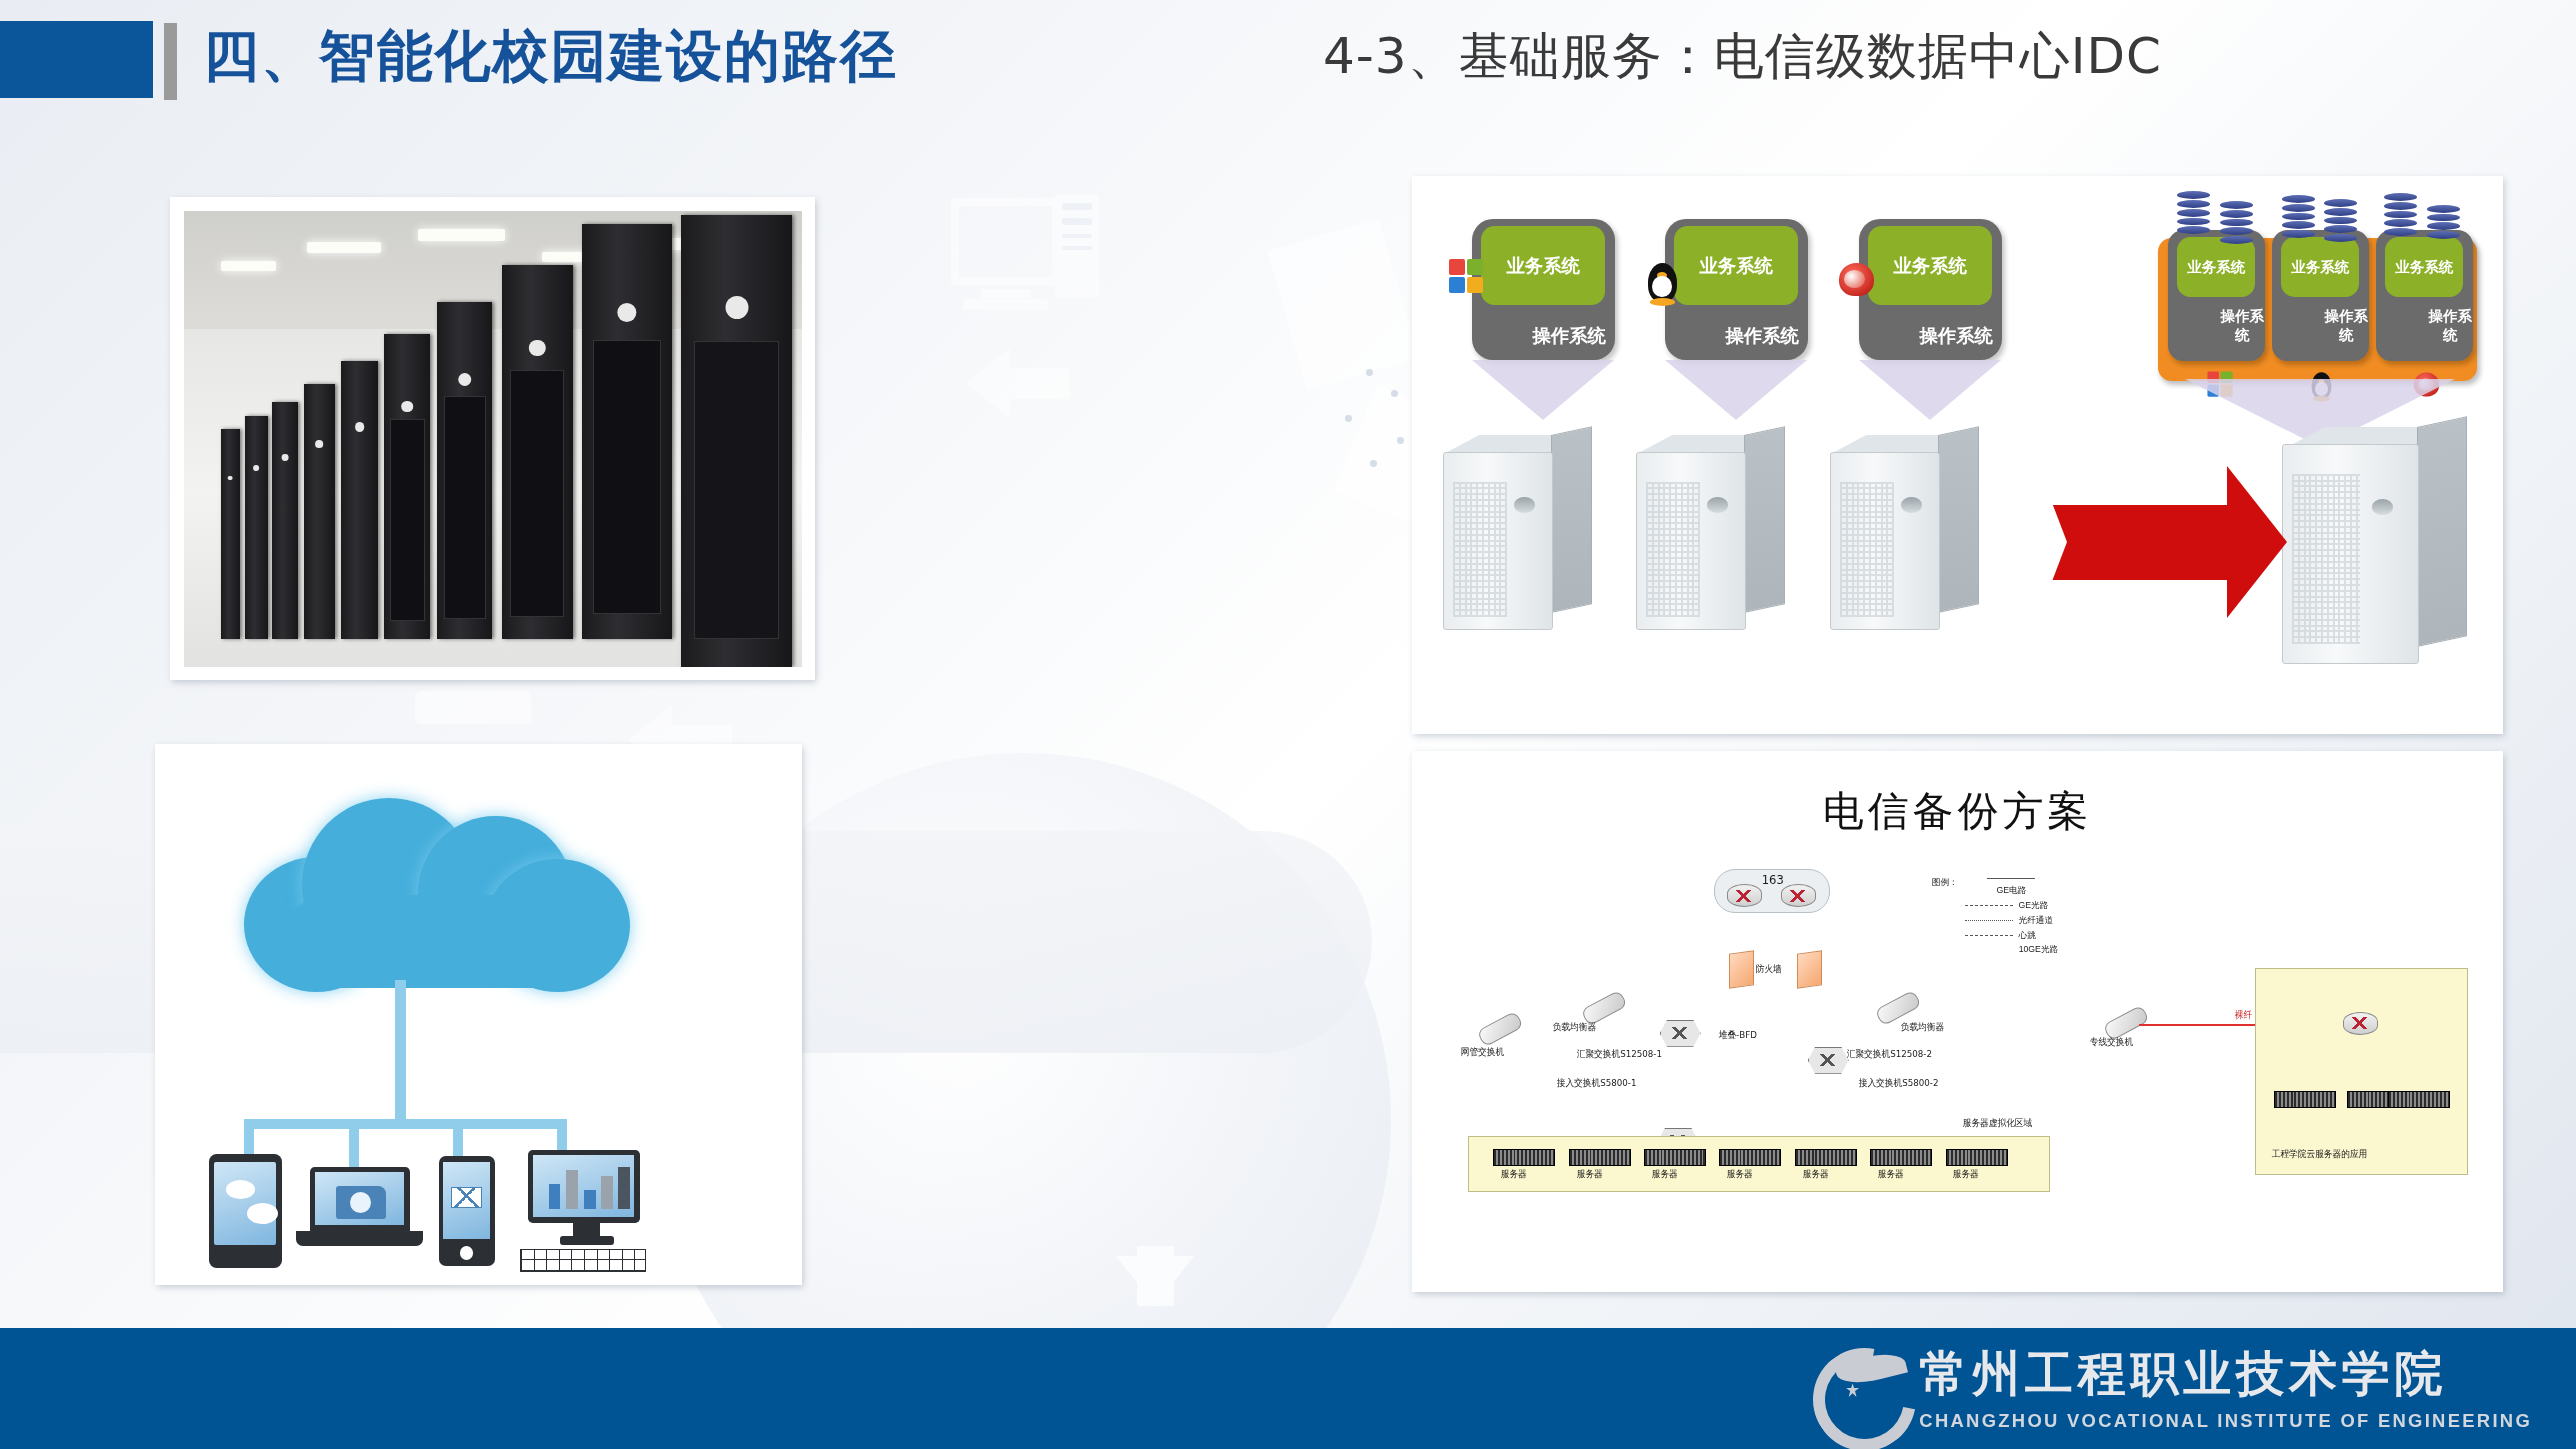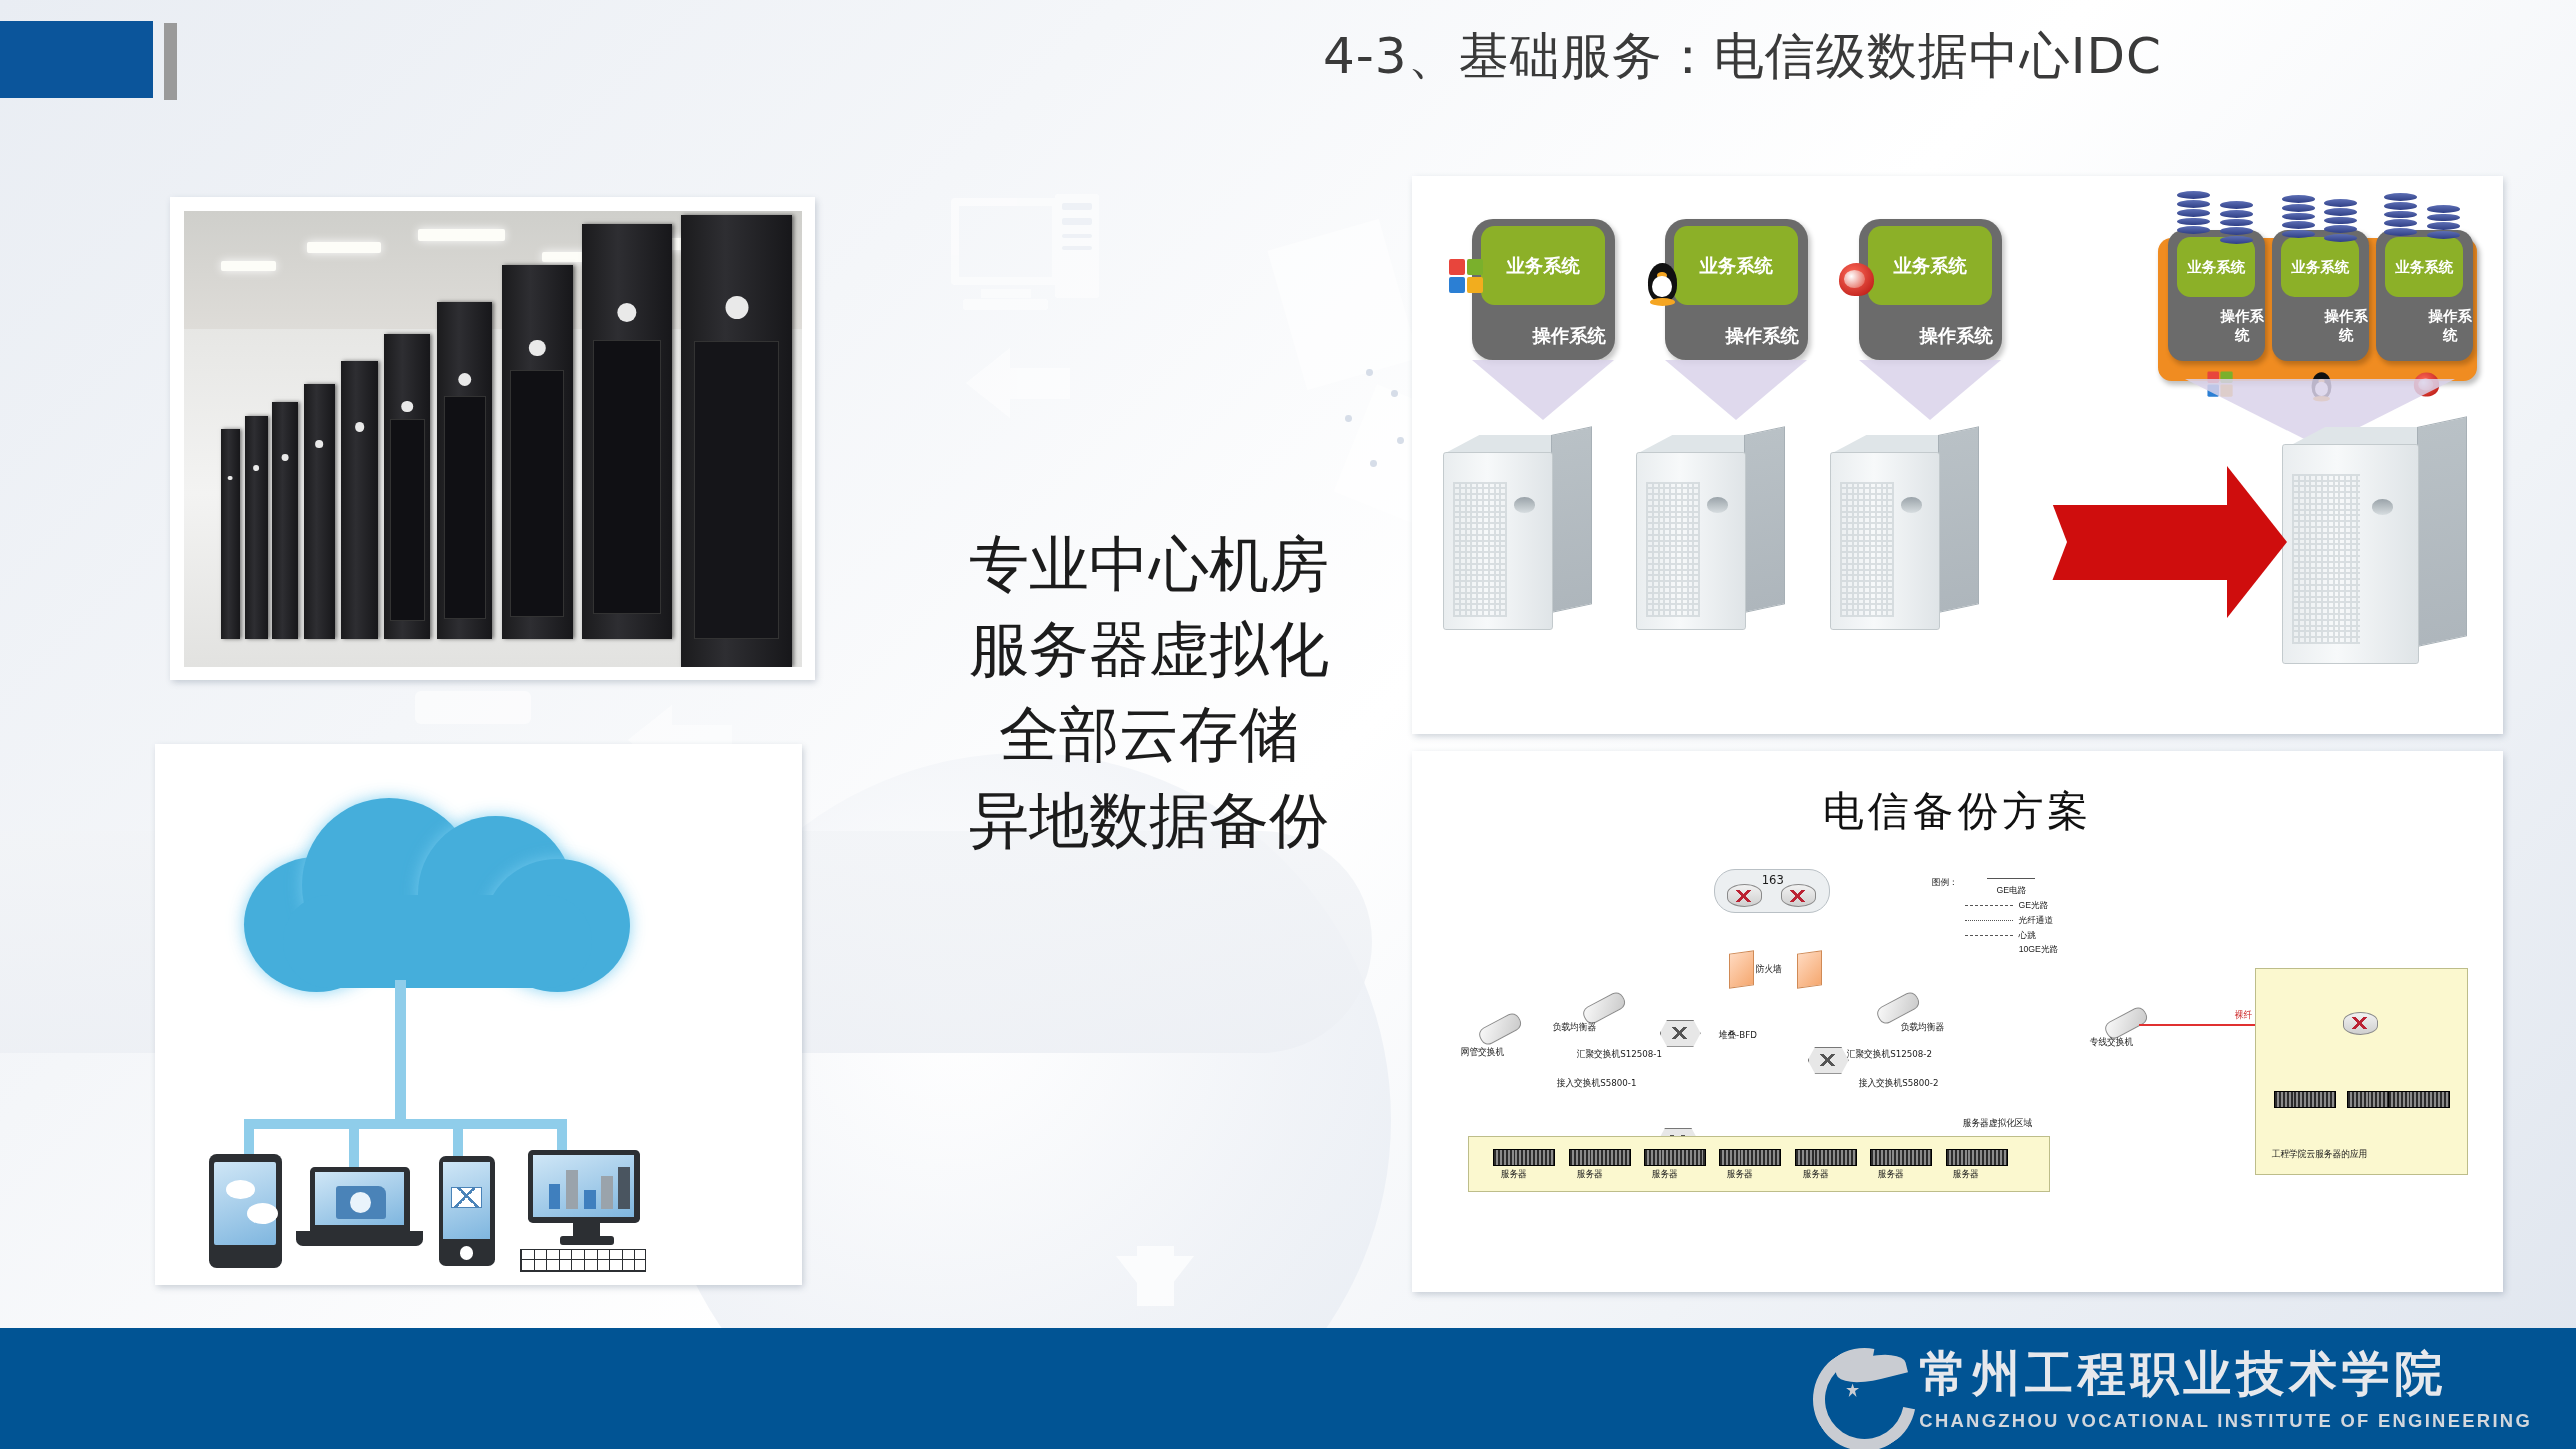--- a/index.html
+++ b/index.html
@@ -228,20 +228,21 @@
   <div class="wm-dots">
     <span style="left:1366px;top:369px"></span>
       <span style="left:1391px;top:390px"></span>
     <span style="left:1345px;top:415px"></span>
       <span style="left:1397px;top:437px"></span>
     <span style="left:1370px;top:460px"></span>
   </div>
 
   <div class="hdr-block"></div>
   <div class="hdr-bar"></div>
+  <div class="hdr-title">四、智能化校园建设的路径</div>
   <div class="hdr-sub">4-3、基础服务：电信级数据中心IDC</div>
 
   <div class="pic srv-photo">
     <div class="srv-inner">
       <div class="srv-ceiling"></div>
       <div class="srv-light" style="left:6%;top:11%;width:9%;height:2.2%"></div>
       <div class="srv-light" style="left:20%;top:7%;width:12%;height:2.4%"></div>
       <div class="srv-light" style="left:38%;top:4%;width:14%;height:2.6%"></div>
       <div class="srv-light" style="left:58%;top:9%;width:13%;height:2.4%"></div>
       <div class="srv-light" style="left:76%;top:6%;width:15%;height:2.6%"></div>
@@ -340,26 +341,20 @@
           </div>
         </div>
           </div>
         <div class="monitor-neck"></div>
         <div class="monitor-foot"></div>
         <div class="keyb"></div>
       </div>
     </div>
   </div>
 
-  <div class="center-text">
-    <div>专业中心机房</div>
-    <div>服务器虚拟化</div>
-    <div>全部云存储</div>
-    <div>异地数据备份</div>
-  </div>
 
   <div class="pic virt">
     <div class="virt-inner">
 
       <div class="vm" style="left:50px;top:33px;">
         <div class="top">业务系统</div>
         <div class="bot">操作系统</div>
       </div>
       <div class="oslogo win-logo" style="left:27px;top:73px;">
         <i style="left:0;top:0;background:#e8453c"></i>

